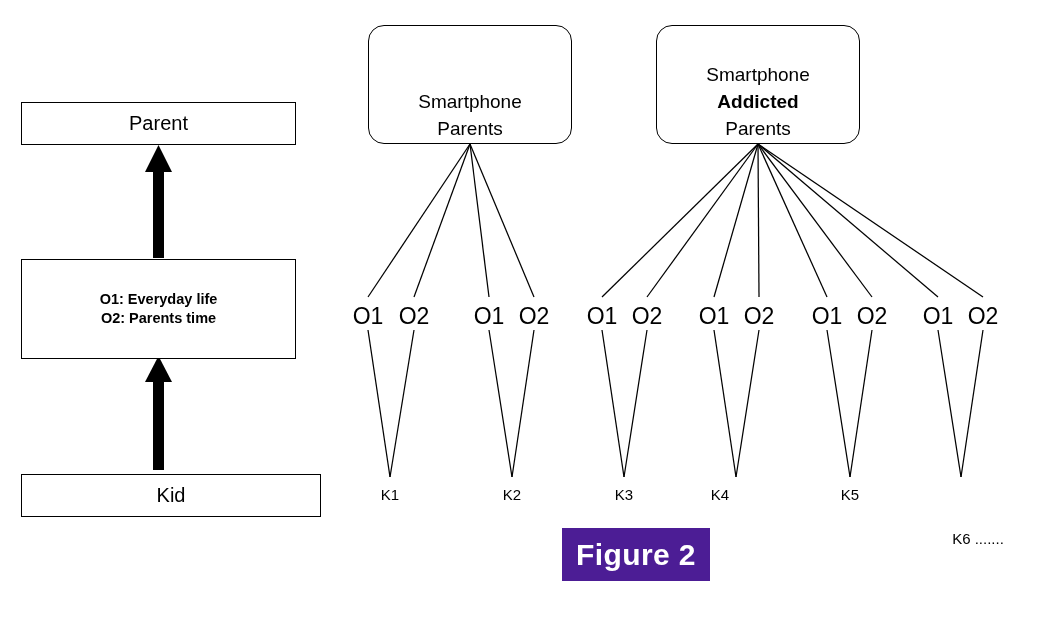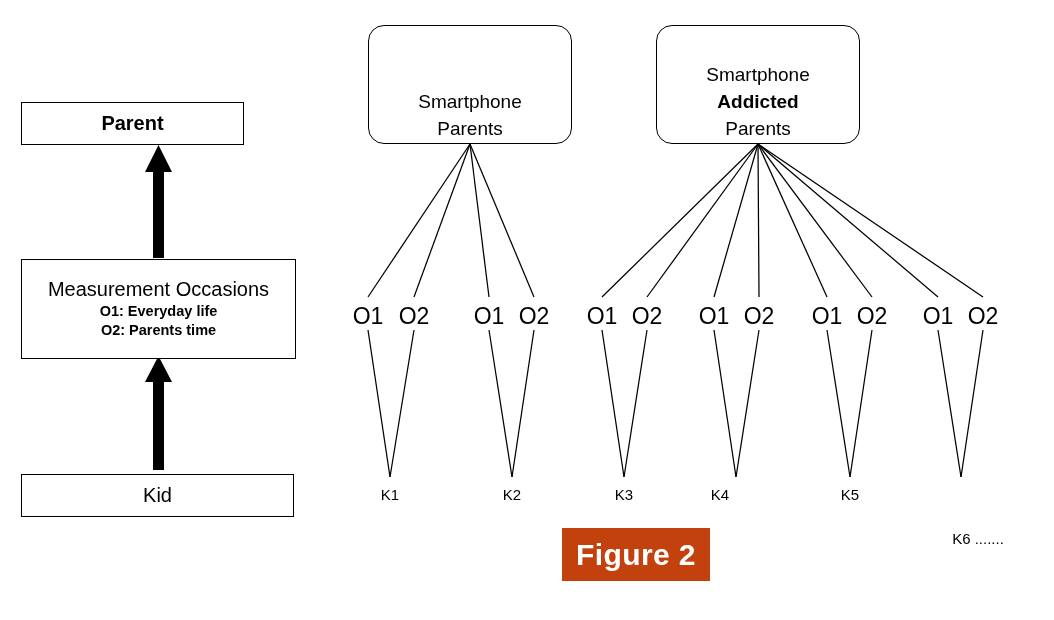--- a/index.html
+++ b/index.html
@@ -78,21 +78,21 @@
     white-space: nowrap;
     transform: translate(-50%, -50%);
     text-align: center;
   }
   .node-label.kid {
     font-size: 15px;
   }
   
   .fig-caption {
     position: absolute;
-    background: #c2410c;
+    background: #4c1d95;
     color: #ffffff;
     font-weight: bold;
     font-size: 30px;
     letter-spacing: 0.4px;
     display: flex;
     align-items: center;
     justify-content: center;
     white-space: nowrap;
   }
 </style>
@@ -143,31 +143,30 @@
       <line x1="647" y1="330" x2="624" y2="477"></line>
       <line x1="714" y1="330" x2="736" y2="477"></line>
       <line x1="759" y1="330" x2="736" y2="477"></line>
       <line x1="827" y1="330" x2="850" y2="477"></line>
       <line x1="872" y1="330" x2="850" y2="477"></line>
       <line x1="938" y1="330" x2="961" y2="477"></line>
       <line x1="983" y1="330" x2="961" y2="477"></line>
     </g>
   </svg>
 
-  <div class="rect-box" style="left:21px; top:102px; width:223px; height:43px;font-weight:bold;">
+  <div class="rect-box" style="left:21px; top:102px; width:275px; height:43px;">
     <div class="box-title">Parent</div>
   </div>
 
   <div class="rect-box" style="left:21px; top:259px; width:275px; height:100px;">
-    <div class="box-title">Measurement Occasions</div>
     <div class="box-sub">O1: Everyday life</div>
     <div class="box-sub">O2: Parents time</div>
   </div>
 
-  <div class="rect-box" style="left:21px; top:474px; width:273px; height:43px;">
+  <div class="rect-box" style="left:21px; top:474px; width:300px; height:43px;">
     <div class="box-title">Kid</div>
   </div>
 
   <div class="round-box" style="left:368px; top:25px; width:204px; height:119px;">
     <div class="round-line">Smartphone</div>
     <div class="round-line">Parents</div>
   </div>
 
   <div class="round-box" style="left:656px; top:25px; width:204px; height:119px;">
     <div class="round-line">Smartphone</div>

